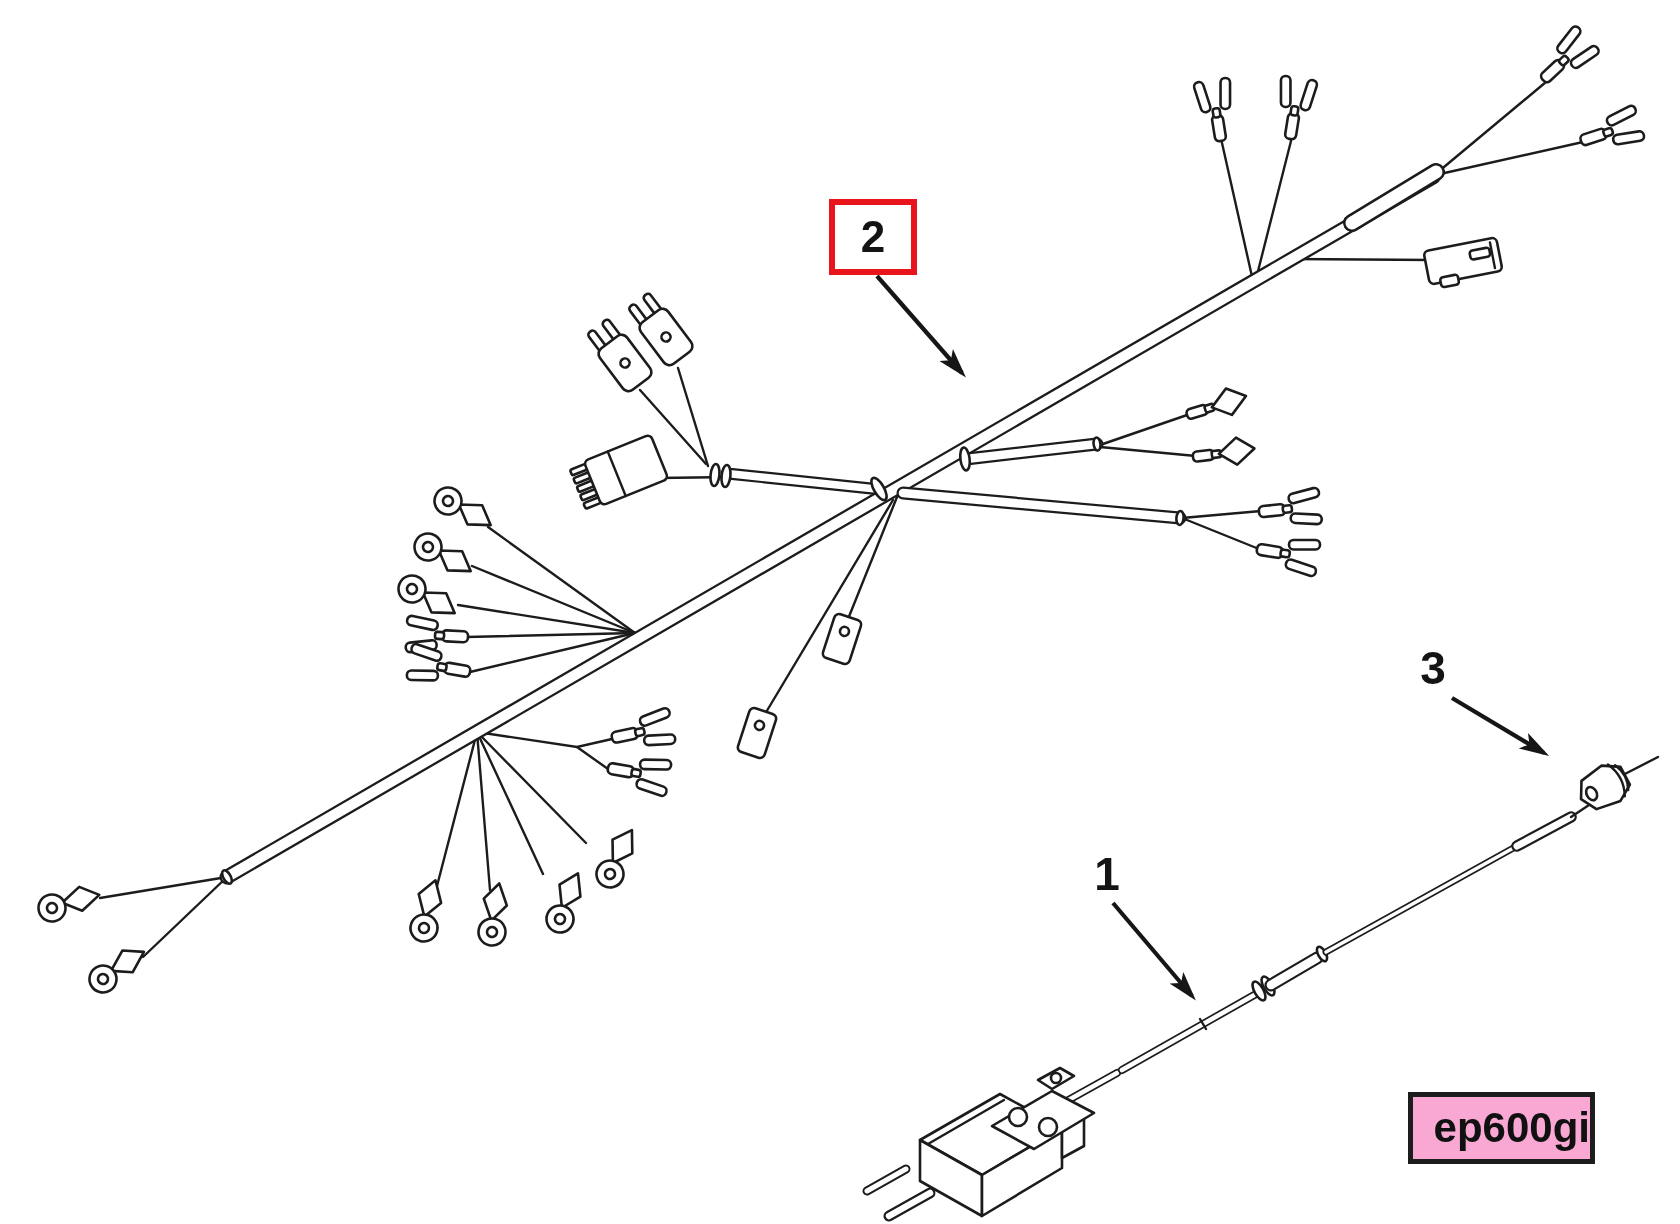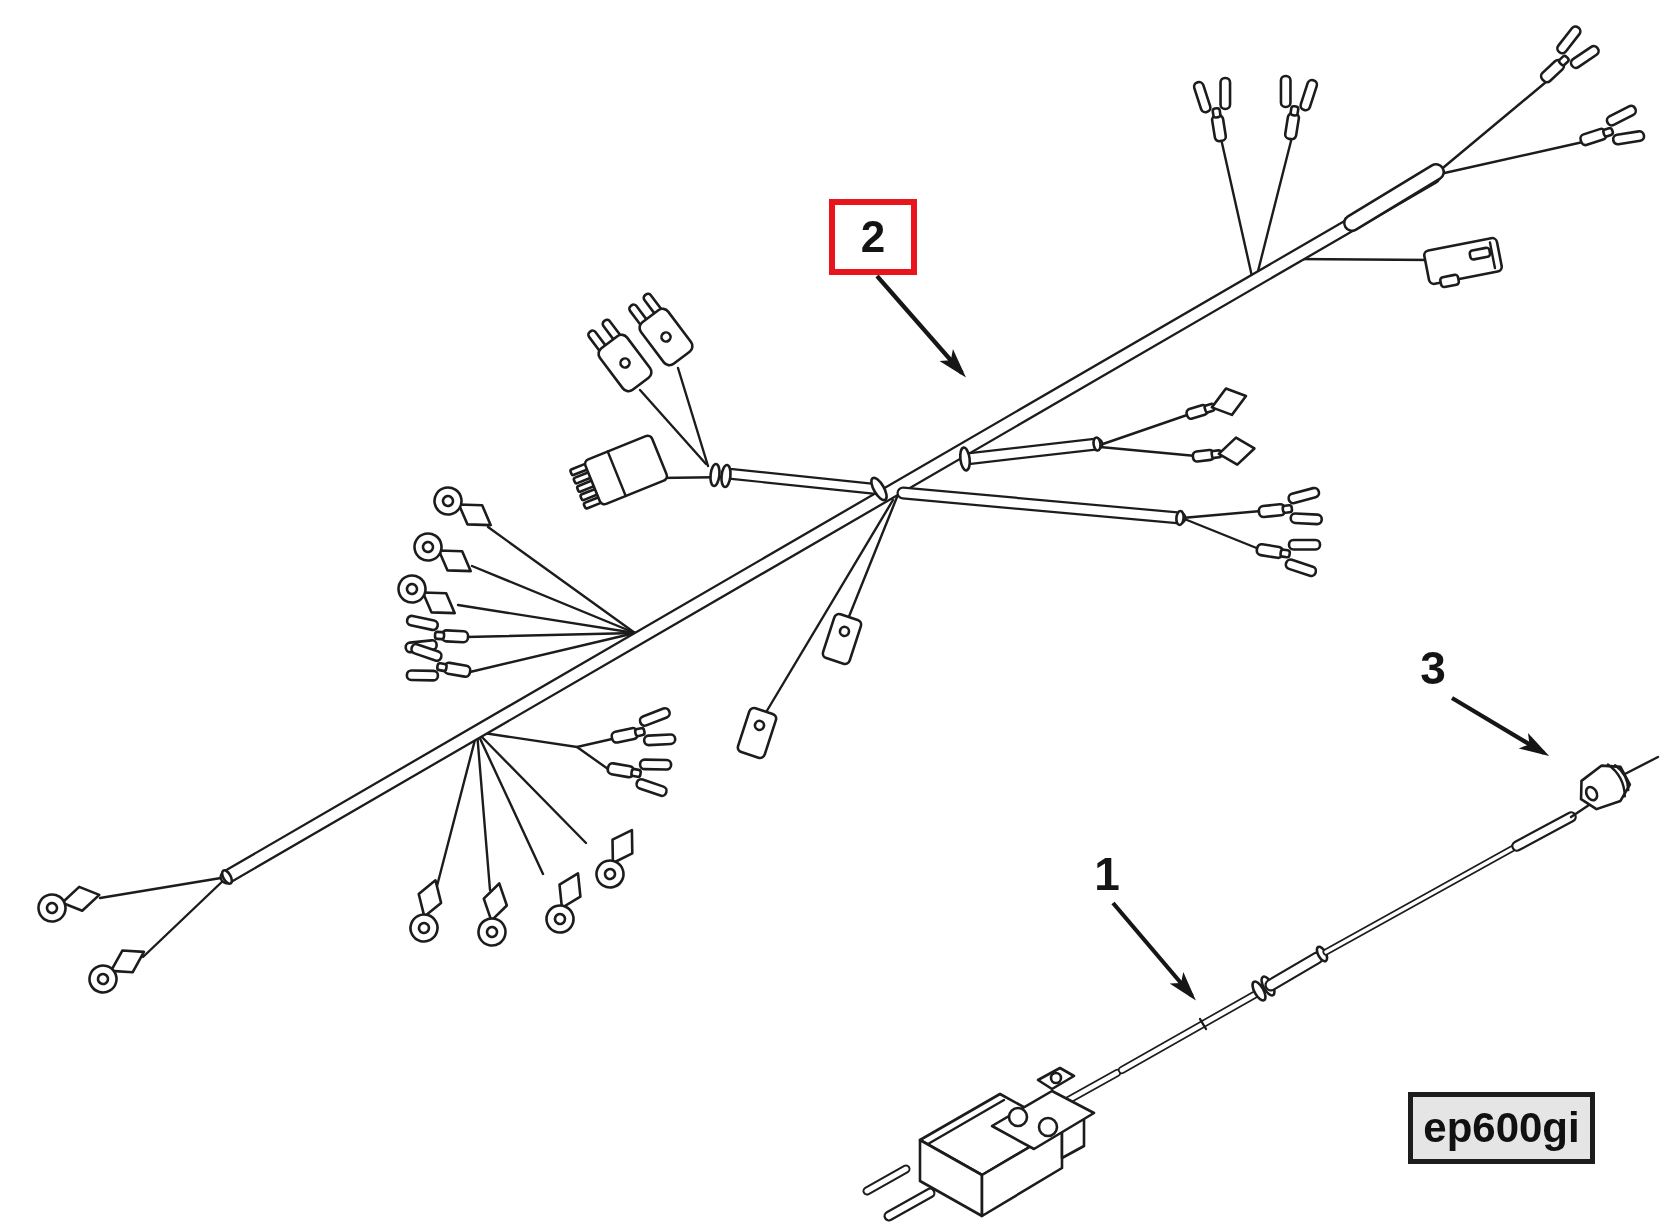--- a/index.html
+++ b/index.html
@@ -17,22 +17,22 @@
   
   .callout{position:absolute;color:#141414;font-weight:bold;font-size:46px;line-height:1;
            text-align:center;user-select:none;}
   .callout.boxed{border:6px solid #e8151d;width:76px;height:64px;display:flex;
                  align-items:center;justify-content:center;font-size:44px;background:transparent;}
   #c1{left:1081px;top:851px;width:52px;}
   #c2{left:829px;top:199px;}
   #c3{left:1407px;top:645px;width:52px;}
 
   .code-box{position:absolute;left:1408px;top:1092px;width:177px;height:62px;
-            border:5px solid #1d1d1d;background:#e5e5e5;display:flex;align-items:center;
-            justify-content:center;font-weight:bold;font-size:42px;color:#111;}
+            border:5px solid #1d1d1d;background:#f9a8d4;display:flex;align-items:center;
+            justify-content:flex-end;font-weight:bold;font-size:42px;color:#111;}
 </style>
 </head>
 <body>
 
 <div class="stage">
 
 <svg width="1680" height="1224" viewBox="0 0 1680 1224" xmlns="http://www.w3.org/2000/svg">
   <defs>
     <marker id="ah" markerUnits="userSpaceOnUse" markerWidth="30" markerHeight="22" refX="24" refY="11" orient="auto">
       <path d="M0,2 L30,11 L0,20 L7,11 Z" fill="#161616"></path>

